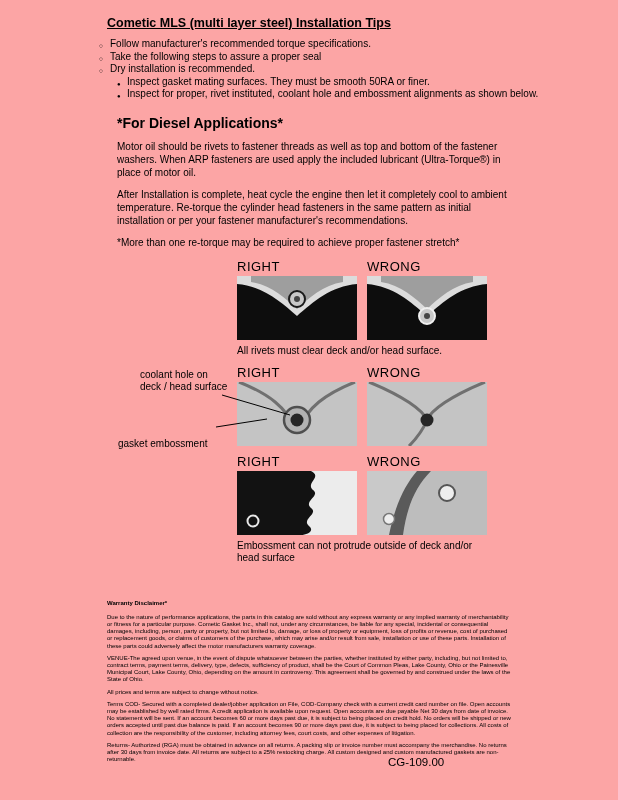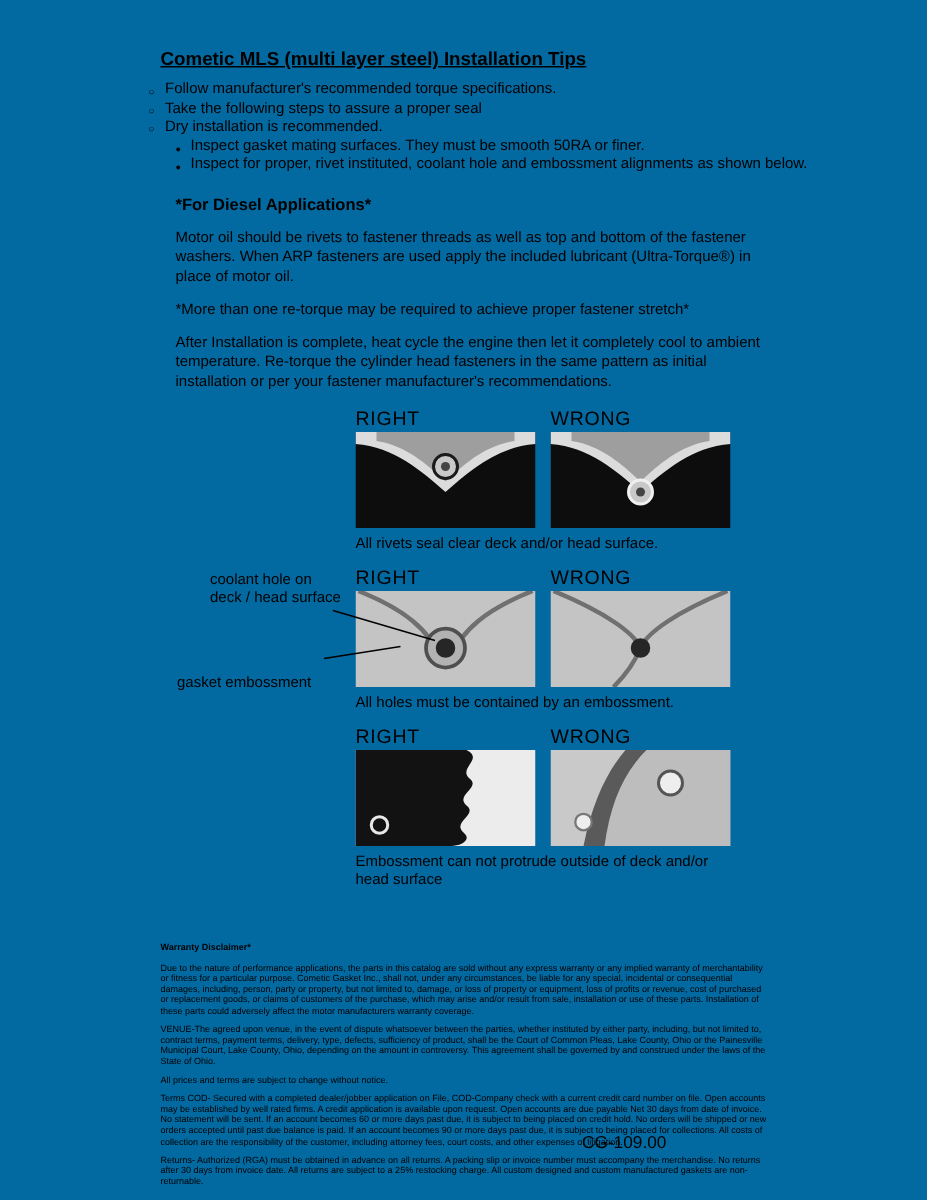--- a/index.html
+++ b/index.html
@@ -1,40 +1,40 @@
 <!DOCTYPE html>
 <html><head>
 <meta charset="utf-8">
 <style>
   * { margin:0; padding:0; box-sizing:border-box; }
   html,body { background:#888; }
   .page {
     position:relative;
     width:618px; height:800px;
     margin:0 auto;
-    background:#0369a1;
+    background:#fca5a5;
     font-family:"Liberation Sans", sans-serif;
     color:#000;
     overflow:hidden;
-    padding-top:32px;
+    padding-top:16px;
   }
   .title {
     margin-left:107px;
     font-size:12.5px;
     font-weight:bold;
     text-decoration:underline;
   }
   .bullets { margin:8px 0 0 99px; font-size:10px; line-height:12.5px; width:440px; }
   .bullet { position:relative; padding-left:11px; }
   .bullet::before { content:"○"; position:absolute; left:0; top:2px; font-size:6.5px; }
   .sub-bullets { margin-left:18px; }
   .sub-bullet { position:relative; padding-left:10px; }
   .sub-bullet::before { content:"●"; position:absolute; left:0; top:2px; font-size:6px; }
 
-  .diesel-heading { margin:14px 0 0 117px; font-size:11px; font-weight:bold; }
+  .diesel-heading { margin:14px 0 0 117px; font-size:14px; font-weight:bold; }
   .para { margin:9px 0 0 117px; width:392px; font-size:10px; line-height:13px; }
   .note { margin-top:9px; }
 
   .figures { margin-top:10px; }
   .fig-row { position:relative; margin-top:8px; }
   .fig-pair { margin-left:237px; display:flex; gap:10px; }
   .fig-col { width:120px; }
   .fig-head { text-align:left; font-size:13px; margin-bottom:2px; letter-spacing:0.5px; }
   svg.diag { display:block; width:120px; height:64px; }
   .fig-caption { margin:5px 0 0 237px; font-size:10px; line-height:12px; }
@@ -62,22 +62,22 @@
     <div class="bullet">Take the following steps to assure a proper seal</div>
     <div class="bullet">Dry installation is recommended.</div>
     <div class="sub-bullets">
       <div class="sub-bullet">Inspect gasket mating surfaces.  They must be smooth 50RA or finer.</div>
       <div class="sub-bullet">Inspect for proper, rivet instituted, coolant hole and embossment alignments as shown below.</div>
     </div>
   </div>
 
   <div class="diesel-heading">*For Diesel Applications*</div>
   <p class="para">Motor oil should be rivets to fastener threads as well as top and bottom of the fastener washers. When ARP fasteners are used apply the included lubricant (Ultra-Torque®) in place of motor oil.</p>
+  <p class="para">After Installation is complete, heat cycle the engine then let it completely cool to ambient temperature. Re-torque the cylinder head fasteners in the same pattern as initial installation or per your fastener manufacturer's recommendations.</p>
   <p class="para note">*More than one re-torque may be required to achieve proper fastener stretch*</p>
-  <p class="para">After Installation is complete, heat cycle the engine then let it completely cool to ambient temperature. Re-torque the cylinder head fasteners in the same pattern as initial installation or per your fastener manufacturer's recommendations.</p>
 
   <div class="figures">
 
     <div class="fig-row">
       <div class="fig-pair">
         <div class="fig-col">
           <div class="fig-head">RIGHT</div>
           <svg class="diag" viewBox="0 0 120 64">
             <rect x="0" y="0" width="120" height="64" fill="#0d0d0d"></rect>
             <path d="M0,0 L120,0 L120,8 C94,10 76,26 60,40 C44,26 26,10 0,8 Z" fill="#dcdcdc"></path>
@@ -90,21 +90,21 @@
           <div class="fig-head">WRONG</div>
           <svg class="diag" viewBox="0 0 120 64">
             <rect x="0" y="0" width="120" height="64" fill="#0d0d0d"></rect>
             <path d="M0,0 L120,0 L120,8 C94,10 76,26 60,40 C44,26 26,10 0,8 Z" fill="#dcdcdc"></path>
             <path d="M14,0 L106,0 L106,6 C86,9 72,22 60,33 C48,22 34,9 14,6 Z" fill="#9e9e9e"></path>
             <circle cx="60" cy="40" r="8" fill="#c8c8c8" stroke="#f0f0f0" stroke-width="2"></circle>
             <circle cx="60" cy="40" r="3" fill="#444"></circle>
           </svg>
         </div>
       </div>
-      <div class="fig-caption">All rivets seal clear deck and/or head surface.</div>
+      <div class="fig-caption">All rivets must clear deck and/or head surface.</div>
     </div>
 
     <div class="fig-row">
       <div class="anno-1">coolant hole on deck / head surface</div>
       <div class="anno-2">gasket embossment</div>
       <svg class="leaders" viewBox="0 0 618 100">
         <line x1="222" y1="30" x2="290" y2="50" stroke="#000" stroke-width="1"></line>
         <line x1="216" y1="62" x2="267" y2="54" stroke="#000" stroke-width="1"></line>
       </svg>
       <div class="fig-pair">
@@ -122,21 +122,20 @@
           <div class="fig-head">WRONG</div>
           <svg class="diag" viewBox="0 0 120 64">
             <rect x="0" y="0" width="120" height="64" fill="#c4c4c4"></rect>
             <path d="M2,0 C36,14 56,28 60,38" stroke="#707070" stroke-width="3" fill="none"></path>
             <path d="M118,0 C84,14 64,28 60,38" stroke="#707070" stroke-width="3" fill="none"></path>
             <path d="M60,38 C56,48 50,56 42,64" stroke="#707070" stroke-width="3" fill="none"></path>
             <circle cx="60" cy="38" r="6.5" fill="#262626"></circle>
           </svg>
         </div>
       </div>
-      <div class="fig-caption">All holes must be contained by an embossment.</div>
     </div>
 
     <div class="fig-row">
       <div class="fig-pair">
         <div class="fig-col">
           <div class="fig-head">RIGHT</div>
           <svg class="diag" viewBox="0 0 120 64">
             <rect x="0" y="0" width="120" height="64" fill="#ececec"></rect>
             <path d="M0,0 H74 C86,6 68,12 76,19 C84,25 66,30 74,37 C82,43 64,48 72,55 C78,60 70,64 64,64 H0 Z" fill="#121212"></path>
             <circle cx="16" cy="50" r="5.5" fill="none" stroke="#e8e8e8" stroke-width="2"></circle>

